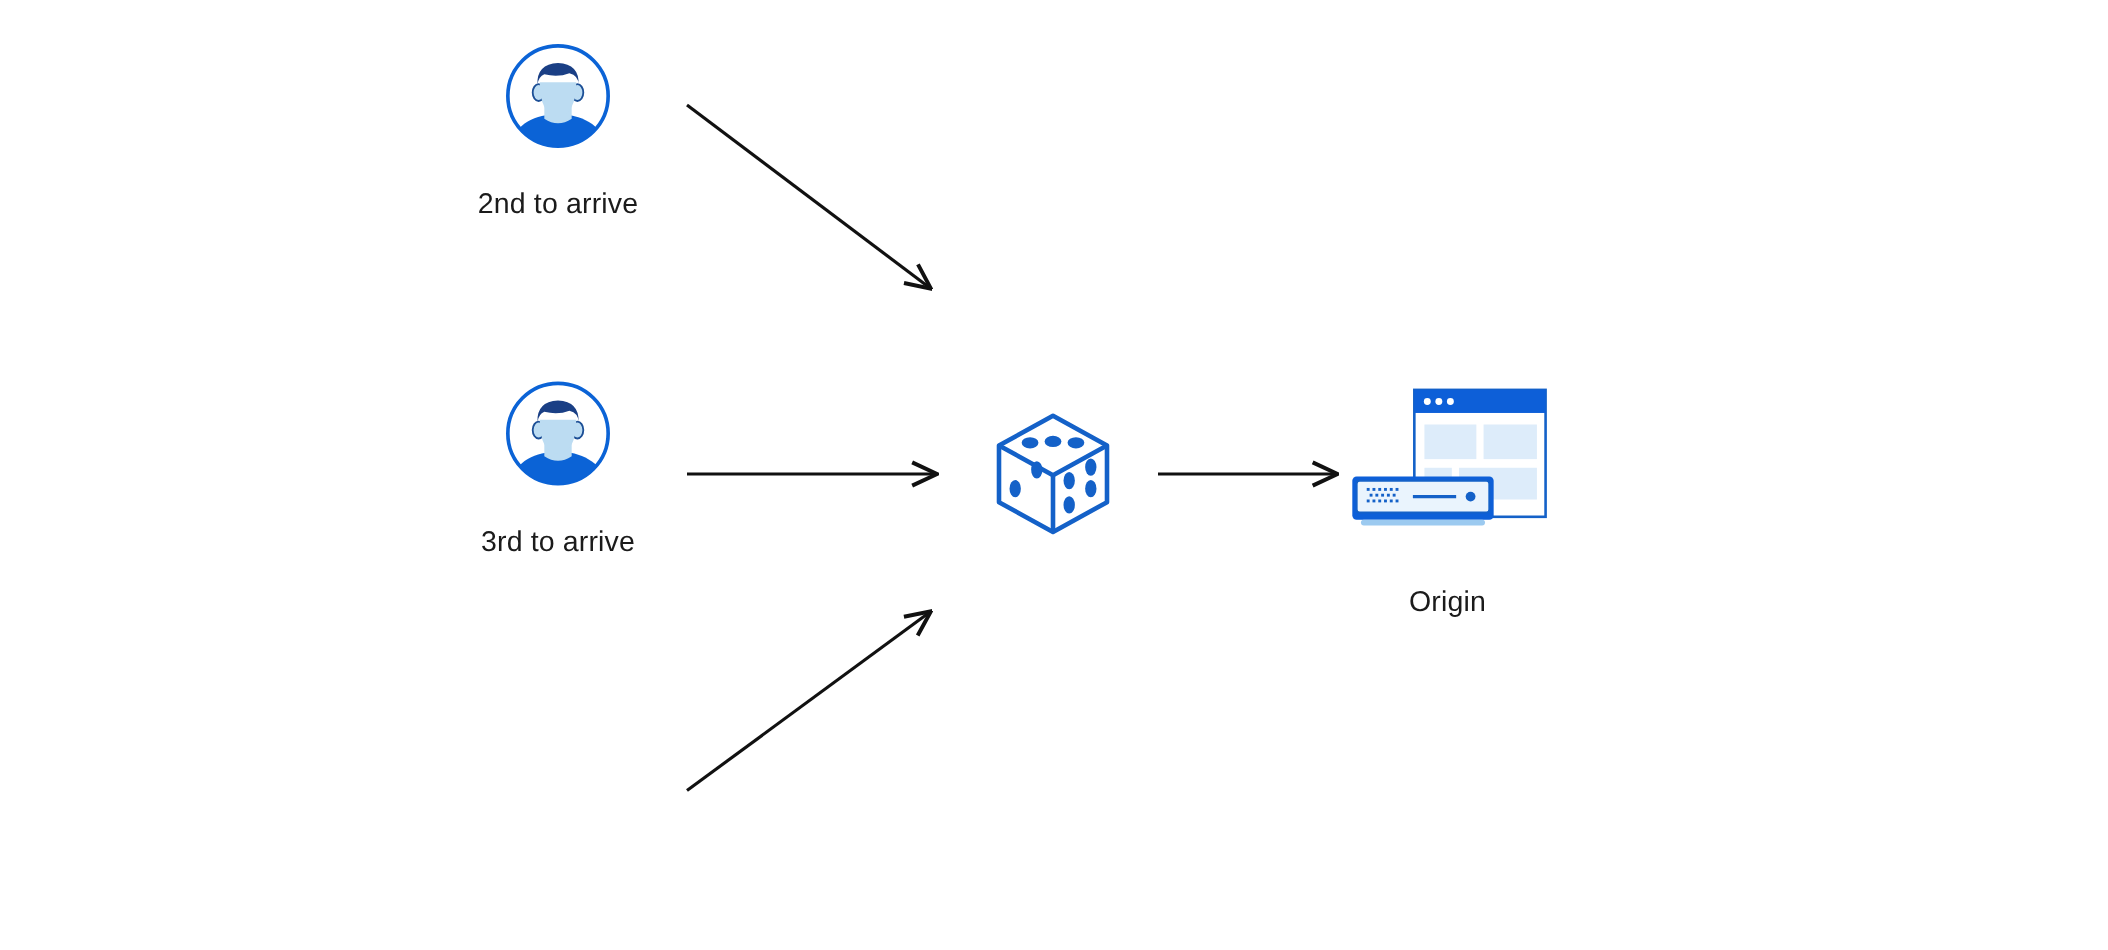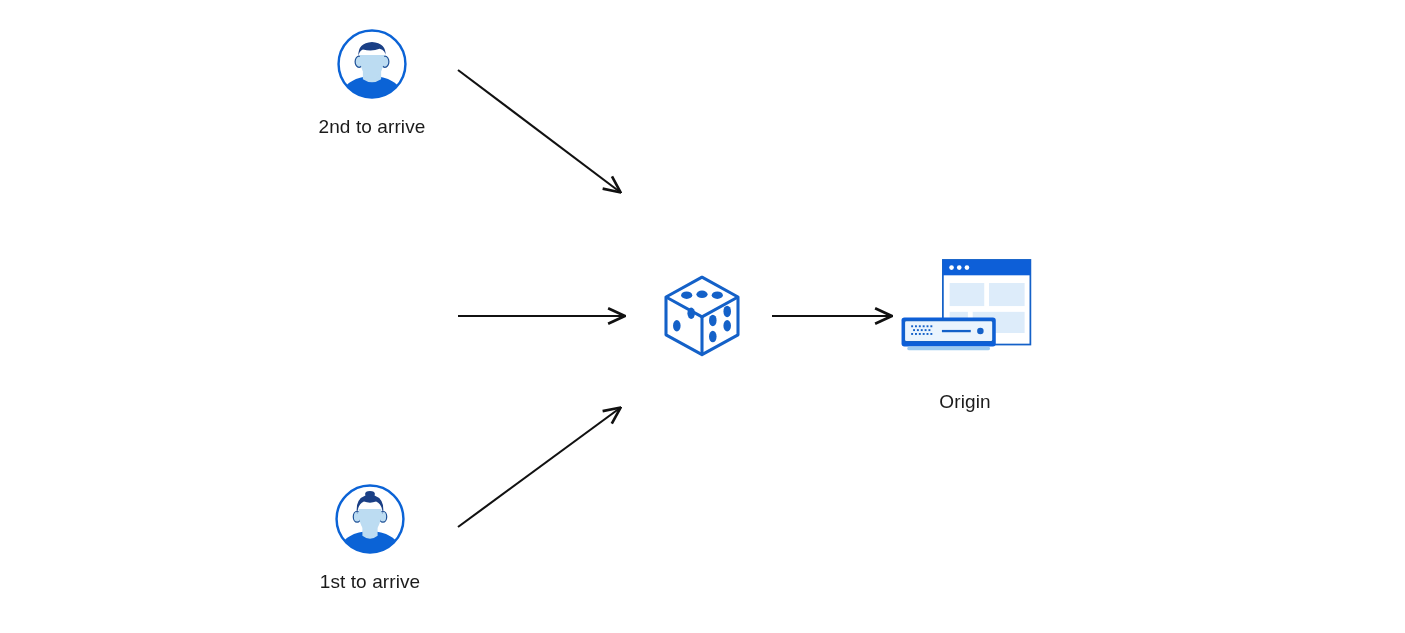--- a/index.html
+++ b/index.html
@@ -32,21 +32,21 @@
   }
   .node-label {
     font-family: "Liberation Sans", sans-serif;
     font-size: 19px;
     color: #1b1b1b;
     letter-spacing: 0.1px;
     white-space: nowrap;
     text-align: center;
   }
   .avatar-node .node-label {
-    margin-top: 14px;
+    margin-top: 24px;
   }
   .dice-node {
     width: 90px;
     height: 90px;
   }
   .origin-node {
     width: 160px;
     text-align: center;
   }
   .origin-icon {
@@ -101,40 +101,40 @@
         <path d="M38 56 L38 70 Q50 78 62 70 L62 56 Z" fill="#bcdcf2"></path>
         <ellipse cx="33" cy="47" rx="5.2" ry="7.4" fill="#bcdcf2" stroke="#1c4f96" stroke-width="1.6"></ellipse>
         <ellipse cx="67" cy="47" rx="5.2" ry="7.4" fill="#bcdcf2" stroke="#1c4f96" stroke-width="1.6"></ellipse>
         <path d="M34 38 Q34 66 50 68 Q66 66 66 38 Z" fill="#bcdcf2"></path>
         <path d="M32 40 Q31 22 50 21 Q69 22 68 40 Q68 32 60 30 Q50 34 38 31 Q33 33 32 40 Z" fill="#1a3f85"></path>
       </g>
     </svg>
     <div class="node-label">2nd to arrive</div>
   </div>
 
-
-  <div class="node avatar-node" style="left:290px; top:481px;">
+  <div class="node avatar-node" style="left:292px; top:251px;">
     <svg class="avatar-icon" viewBox="0 0 100 100" xmlns="http://www.w3.org/2000/svg">
       <defs>
-          <clipPath id="clipC">
+          <clipPath id="clipB">
             <circle cx="50" cy="50" r="44"></circle>
           </clipPath>
         </defs>
       <circle cx="50" cy="50" r="44" fill="#ffffff" stroke="#0b63d6" stroke-width="3.2"></circle>
-      <g clip-path="url(#clipC)">
+      <g clip-path="url(#clipB)">
         <path d="M4 100 C10 76 28 66 50 66 C72 66 90 76 96 100 Z" fill="#0b63d6"></path>
-        <path d="M40 54 L40 72 Q50 80 60 72 L60 54 Z" fill="#bcdcf2"></path>
-        <ellipse cx="33" cy="47" rx="5" ry="7.2" fill="#bcdcf2" stroke="#1c4f96" stroke-width="1.6"></ellipse>
-        <ellipse cx="67" cy="47" rx="5" ry="7.2" fill="#bcdcf2" stroke="#1c4f96" stroke-width="1.6"></ellipse>
-        <path d="M35 37 Q35 66 50 68 Q65 66 65 37 Z" fill="#bcdcf2"></path>
-        <path d="M33 44 Q30 24 44 19 Q42 13 50 13 Q58 13 56 19 Q70 24 67 44 Q66 30 58 27 Q50 30 42 27 Q34 30 33 44 Z" fill="#1a3f85"></path>
-      </g>
-    </svg>
-    <div class="node-label">1st to arrive</div>
-  </div>
+        <path d="M38 56 L38 70 Q50 78 62 70 L62 56 Z" fill="#bcdcf2"></path>
+        <ellipse cx="33" cy="47" rx="5.2" ry="7.4" fill="#bcdcf2" stroke="#1c4f96" stroke-width="1.6"></ellipse>
+        <ellipse cx="67" cy="47" rx="5.2" ry="7.4" fill="#bcdcf2" stroke="#1c4f96" stroke-width="1.6"></ellipse>
+        <path d="M34 38 Q34 66 50 68 Q66 66 66 38 Z" fill="#bcdcf2"></path>
+        <path d="M32 40 Q31 22 50 21 Q69 22 68 40 Q68 32 60 30 Q50 34 38 31 Q33 33 32 40 Z" fill="#1a3f85"></path>
+      </g>
+    </svg>
+    <div class="node-label">3rd to arrive</div>
+  </div>
+
 
   <div class="node dice-node" style="left:657px; top:270px;">
     <svg width="90" height="90" viewBox="0 0 100 100" xmlns="http://www.w3.org/2000/svg">
       <g fill="none" stroke="#1461c8" stroke-width="3.4" stroke-linejoin="round">
         <path d="M50 8 L90 30 L90 72 L50 94 L10 72 L10 30 Z"></path>
         <path d="M10 30 L50 52 L90 30"></path>
         <path d="M50 52 L50 94"></path>
       </g>
       <g fill="#1461c8">
         <ellipse cx="33" cy="28" rx="6.2" ry="4.2"></ellipse>

